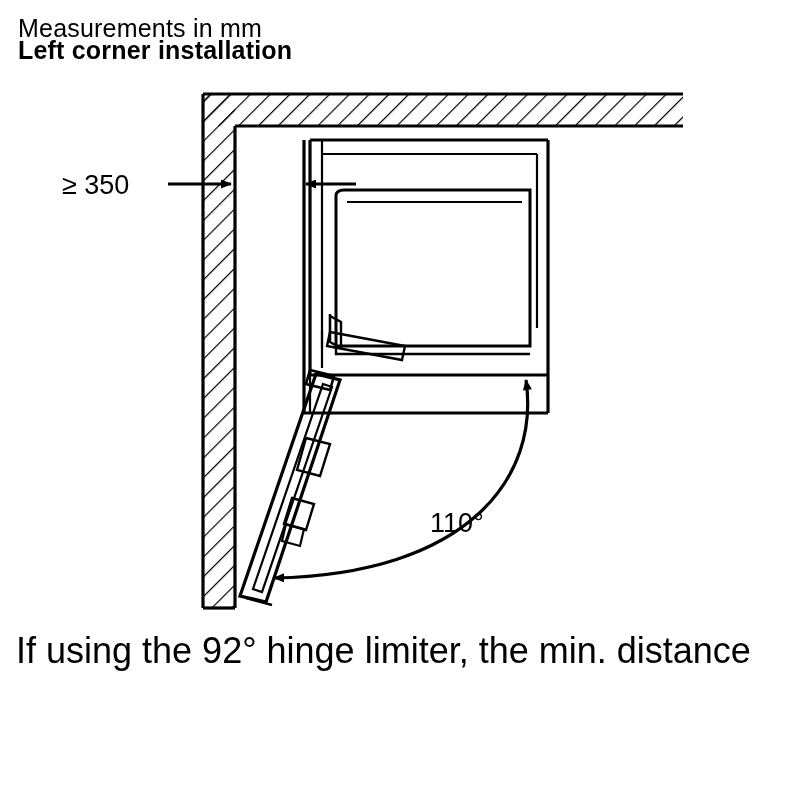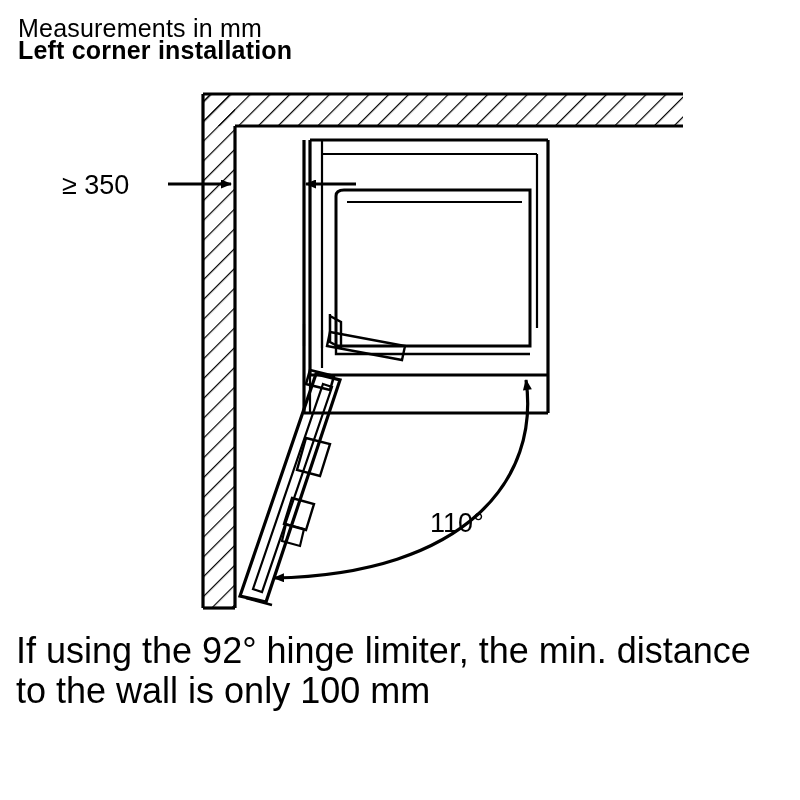--- a/index.html
+++ b/index.html
@@ -158,15 +158,14 @@
 
       <g fill="none" stroke="#000000">
         <path d="M478,302 C492,400 420,496 226,500" stroke-width="3.2" marker-start="url(#arrowStart)" marker-end="url(#arrowEnd)"></path>
       </g>
       <text class="svg-text" x="382" y="454">110°</text>
 
     </svg>
   </div>
 
   <div class="footnote" id="footnote-line1">If using the 92° hinge limiter, the min. distance</div>
-  <div class="footnote" id="footnote-line2">to the wall is only 100 mm</div>
 
 </div>
 
 </body></html>

